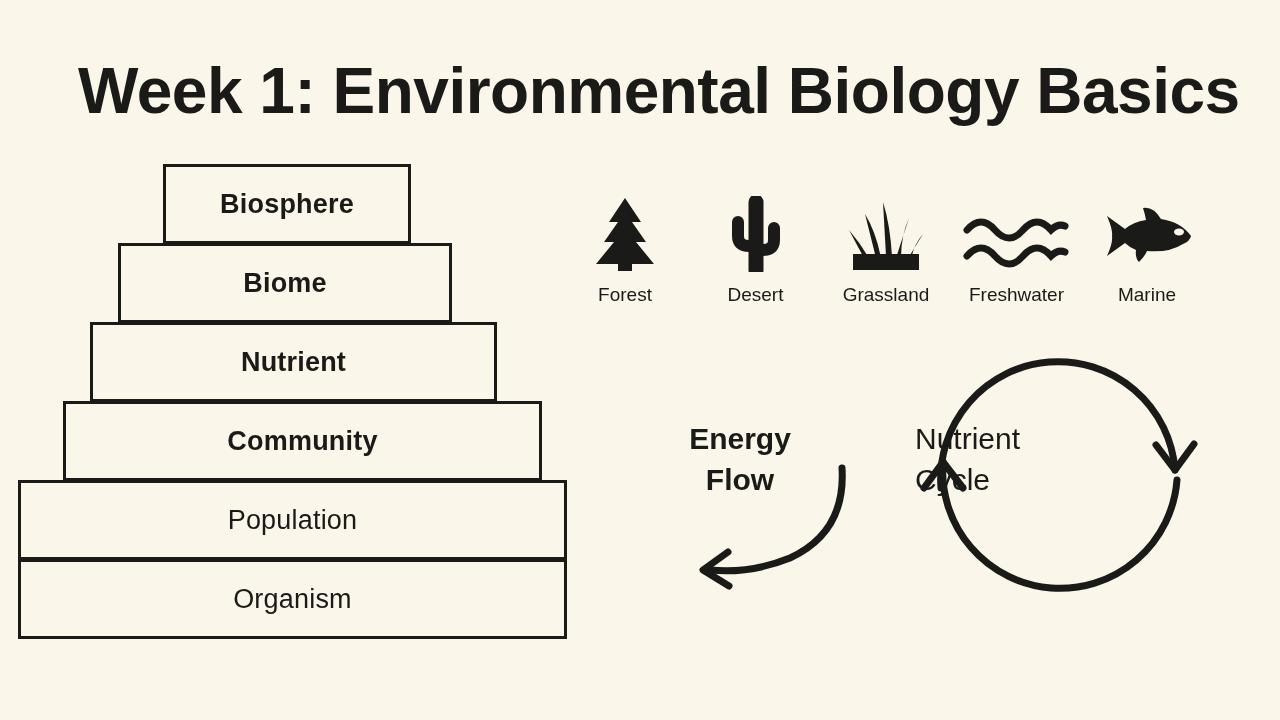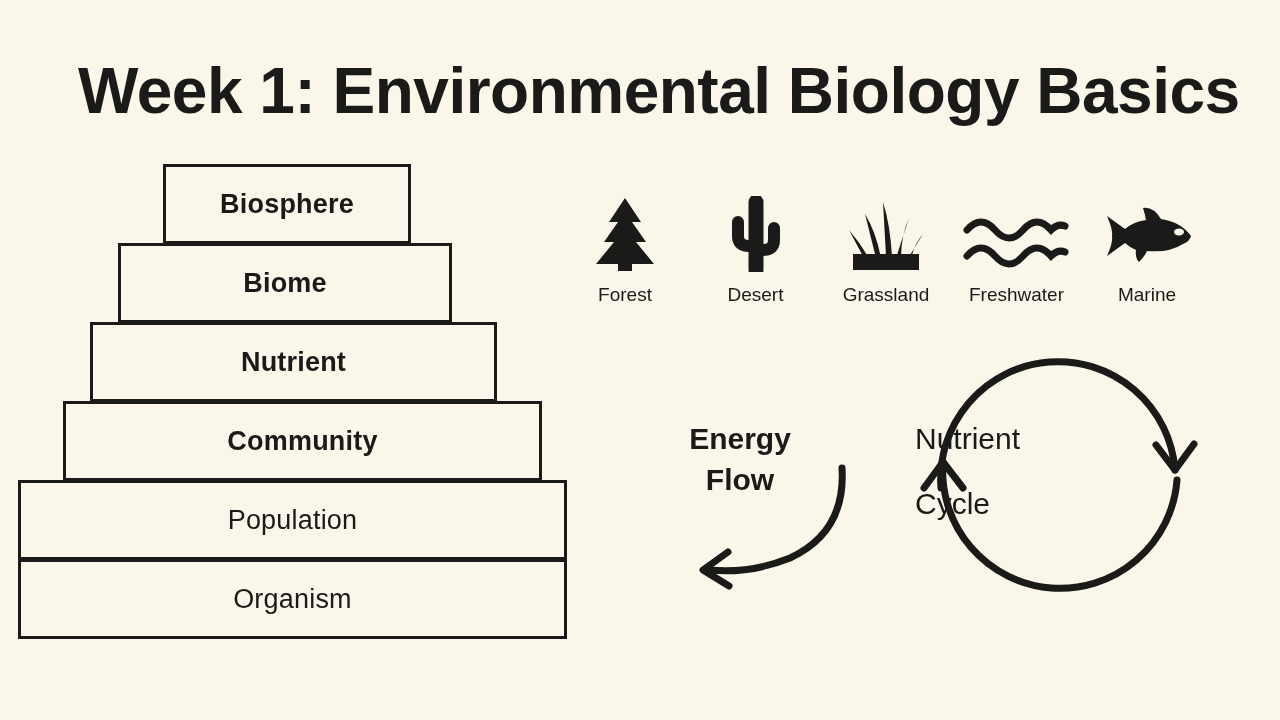--- a/index.html
+++ b/index.html
@@ -124,21 +124,21 @@
     position: absolute;
     left: 0;
     top: 78px;
     width: 290px;
     text-align: left;
     font-size: 30px;
     font-weight: 500;
     line-height: 41px;
     color: #1a1a18;
   }
-  #nutrient-cycle-label .l2 { display: block; margin-top: 24px; }
+  #nutrient-cycle-label .l2 { display: block; }
 </style>
 </head>
 <body>
 
 <div id="slide">
 
   <div id="title">Week 1: Environmental Biology Basics</div>
 
   <div id="pyramid">
     <div class="tier strong" style="left:163px; top:9px; width:248px; height:80px;">

